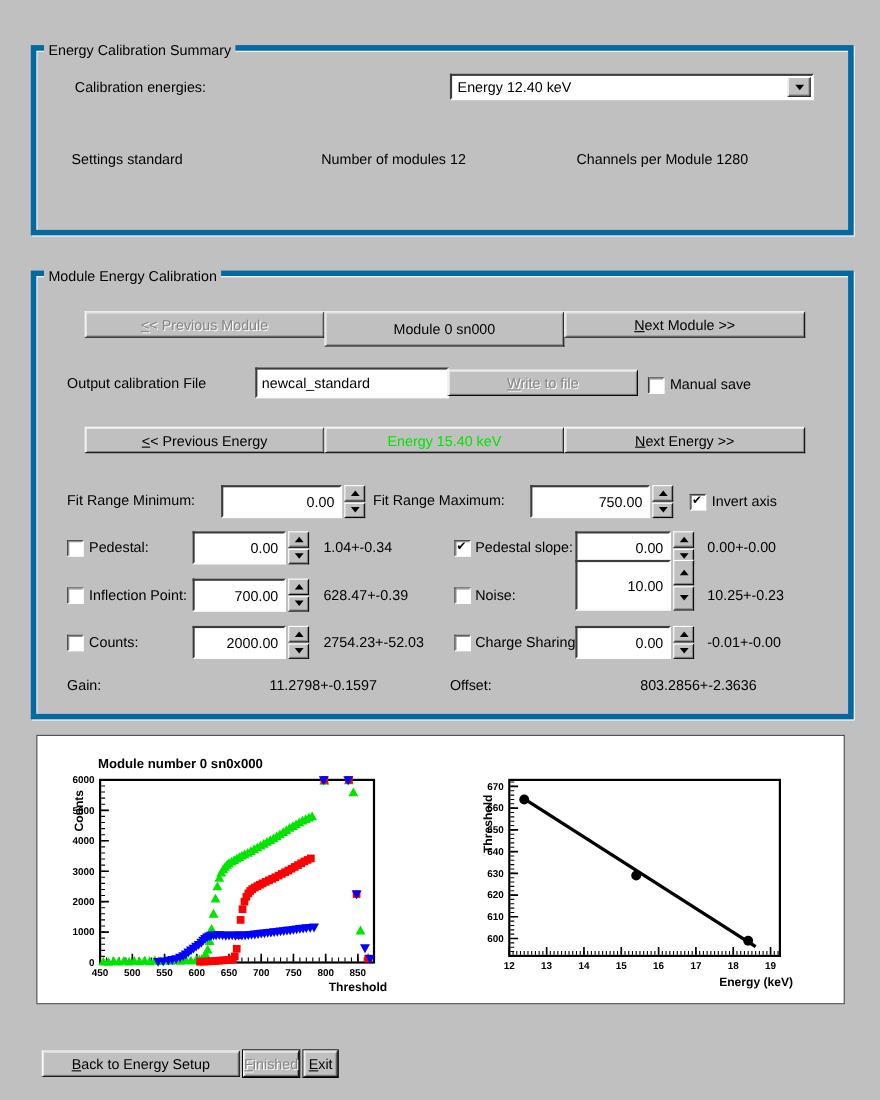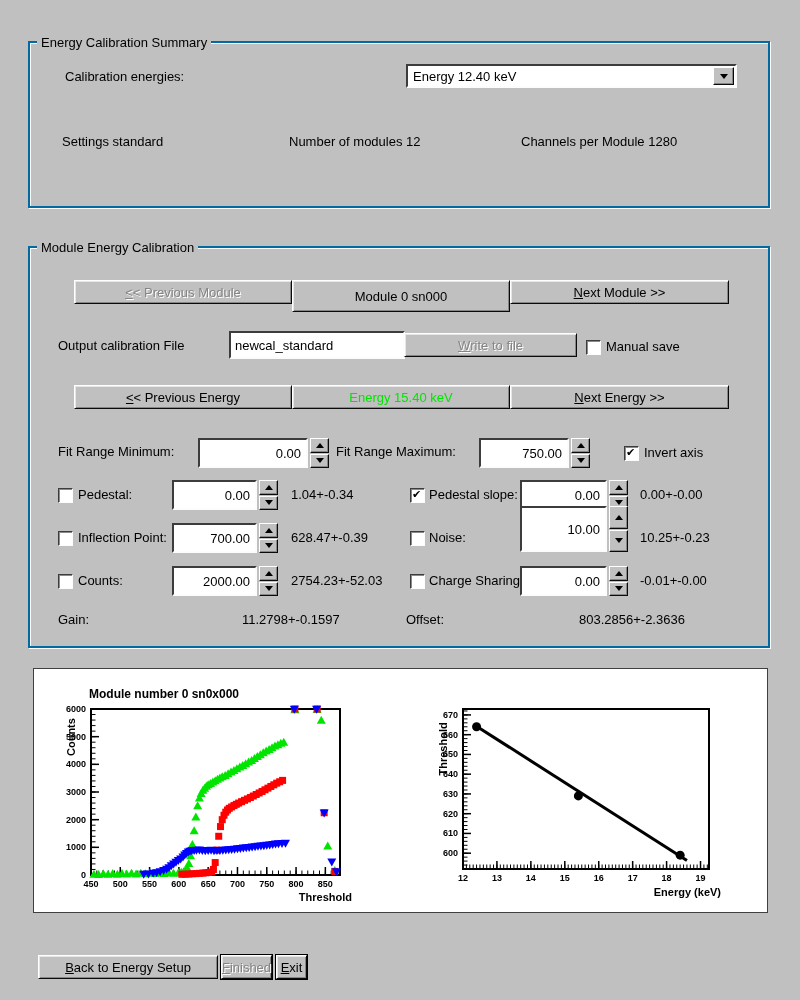--- a/index.html
+++ b/index.html
@@ -4,21 +4,21 @@
 <style>
   html,body{margin:0;padding:0}
   body{
     width:800px;height:1000px;position:relative;overflow:hidden;
     background:#c0c0c0;color:#000;
     font-family:"Liberation Sans",sans-serif;font-size:13px;
   }
   .lbl{position:absolute;white-space:nowrap;line-height:15px}
   .groupbox{
     position:absolute;
-    border:2px solid #0369a1;
+    border:5px solid #0369a1;
     box-shadow:1px 1px 0 #ffffff, inset 1px 1px 0 #ffffff;
     text-decoration:underline;
   }
   .gb-title{
     position:absolute;top:-8px;left:7px;background:#c0c0c0;
     padding:0 4px;white-space:nowrap;line-height:15px;
   }
   .btn{
     position:absolute;background:#c0c0c0;
     border:1px solid;border-color:#ffffff #0a0a0a #0a0a0a #ffffff;
@@ -120,21 +120,21 @@
     <span class="arrows">
         <span class="ab">
           <i class="tri-up"></i>
         </span>
         <span class="ab">
           <i class="tri-down"></i>
         </span>
       </span>
   </div>
   <span class="lbl" style="left:306px;top:196px">Fit Range Maximum:</span>
-  <div class="spin" style="left:449px;top:190px;width:111px;height:30px">
+  <div class="spin" style="left:449px;top:190px;width:130px;height:30px">
     <span class="sfield">750.00</span>
     <span class="arrows">
         <span class="ab">
           <i class="tri-up"></i>
         </span>
         <span class="ab">
           <i class="tri-down"></i>
         </span>
       </span>
   </div>

